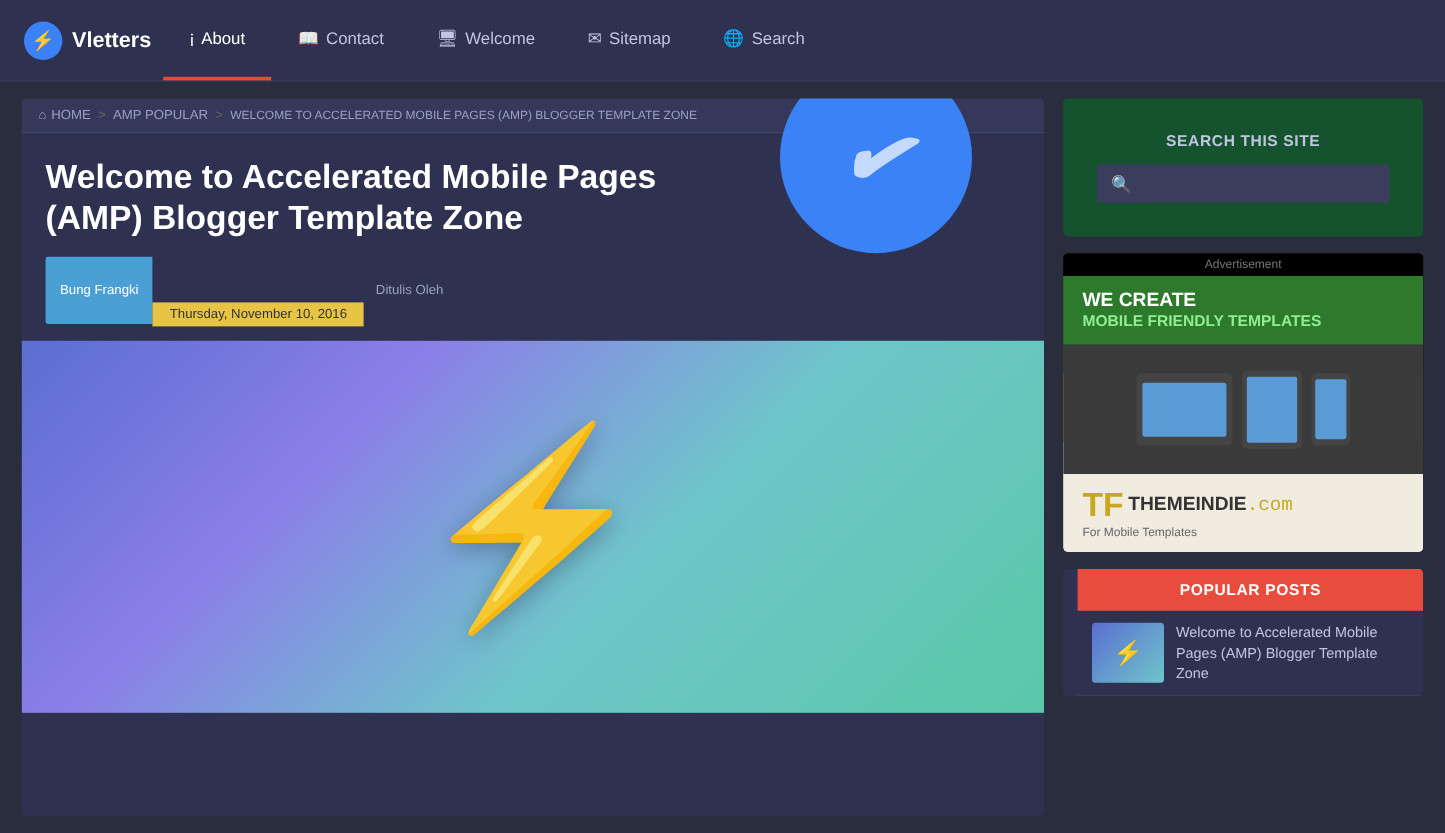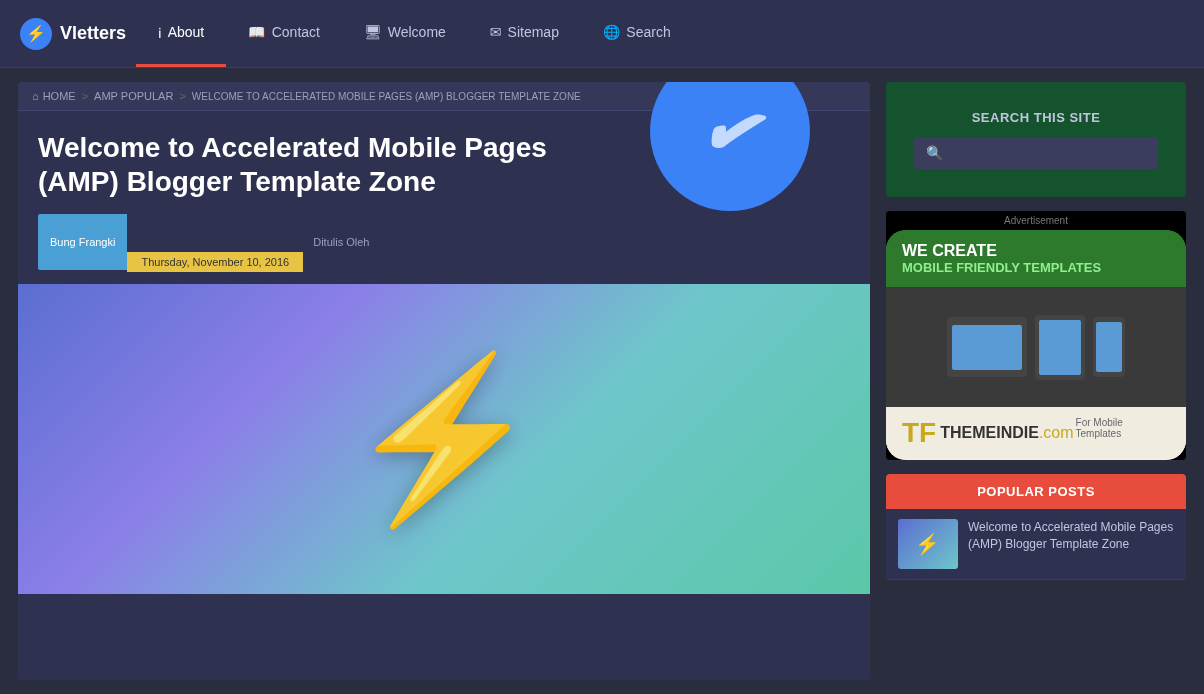--- a/index.html
+++ b/index.html
@@ -248,21 +248,20 @@
       padding: 4px;
     }
     .ad-banner {
       width: 100%;
       height: 230px;
       background: linear-gradient(to bottom, #2d7a2d 0%, #2d7a2d 35%, #c8a820 35%, #c8a820 60%, #f5f0e8 60%, #f5f0e8 100%);
       display: flex;
       flex-direction: column;
       position: relative;
       overflow: hidden;
-      border-radius: 20px;
     }
     .ad-top {
       background: #2d7a2d;
       padding: 12px 16px;
       flex: 0 0 auto;
     }
     .ad-top-text1 {
       color: white;
       font-size: 16px;
       font-weight: bold;
@@ -291,50 +290,53 @@
       padding: 4px;
     }
     .device-screen {
       background: #4a9fd4;
       border-radius: 2px;
     }
     .ad-bottom {
       background: #f0ede0;
       padding: 10px 16px;
       display: flex;
+      flex-direction: column;
       gap: 2px;
     }
     .theme-indie-logo {
       display: flex;
       align-items: center;
       gap: 4px;
     }
     .theme-t {
       color: #c8a820;
       font-size: 28px;
       font-weight: 900;
     }
     .theme-name {
       color: #333;
       font-size: 16px;
       font-weight: bold;
     }
     .theme-com {
       color: #c8a820;
+      font-family: Liberation Mono, monospace;
     }
     .theme-sub {
       color: #666;
       font-size: 10px;
     }
 
     
     .popular-box {
       background: #2e3250;
       border-radius: 4px;
       overflow: hidden;
+      padding-left: 12px;
     }
     .popular-header {
       background: #e74c3c;
       padding: 10px 16px;
       color: white;
       font-size: 13px;
       font-weight: bold;
       text-align: center;
       letter-spacing: 0.5px;
     }

